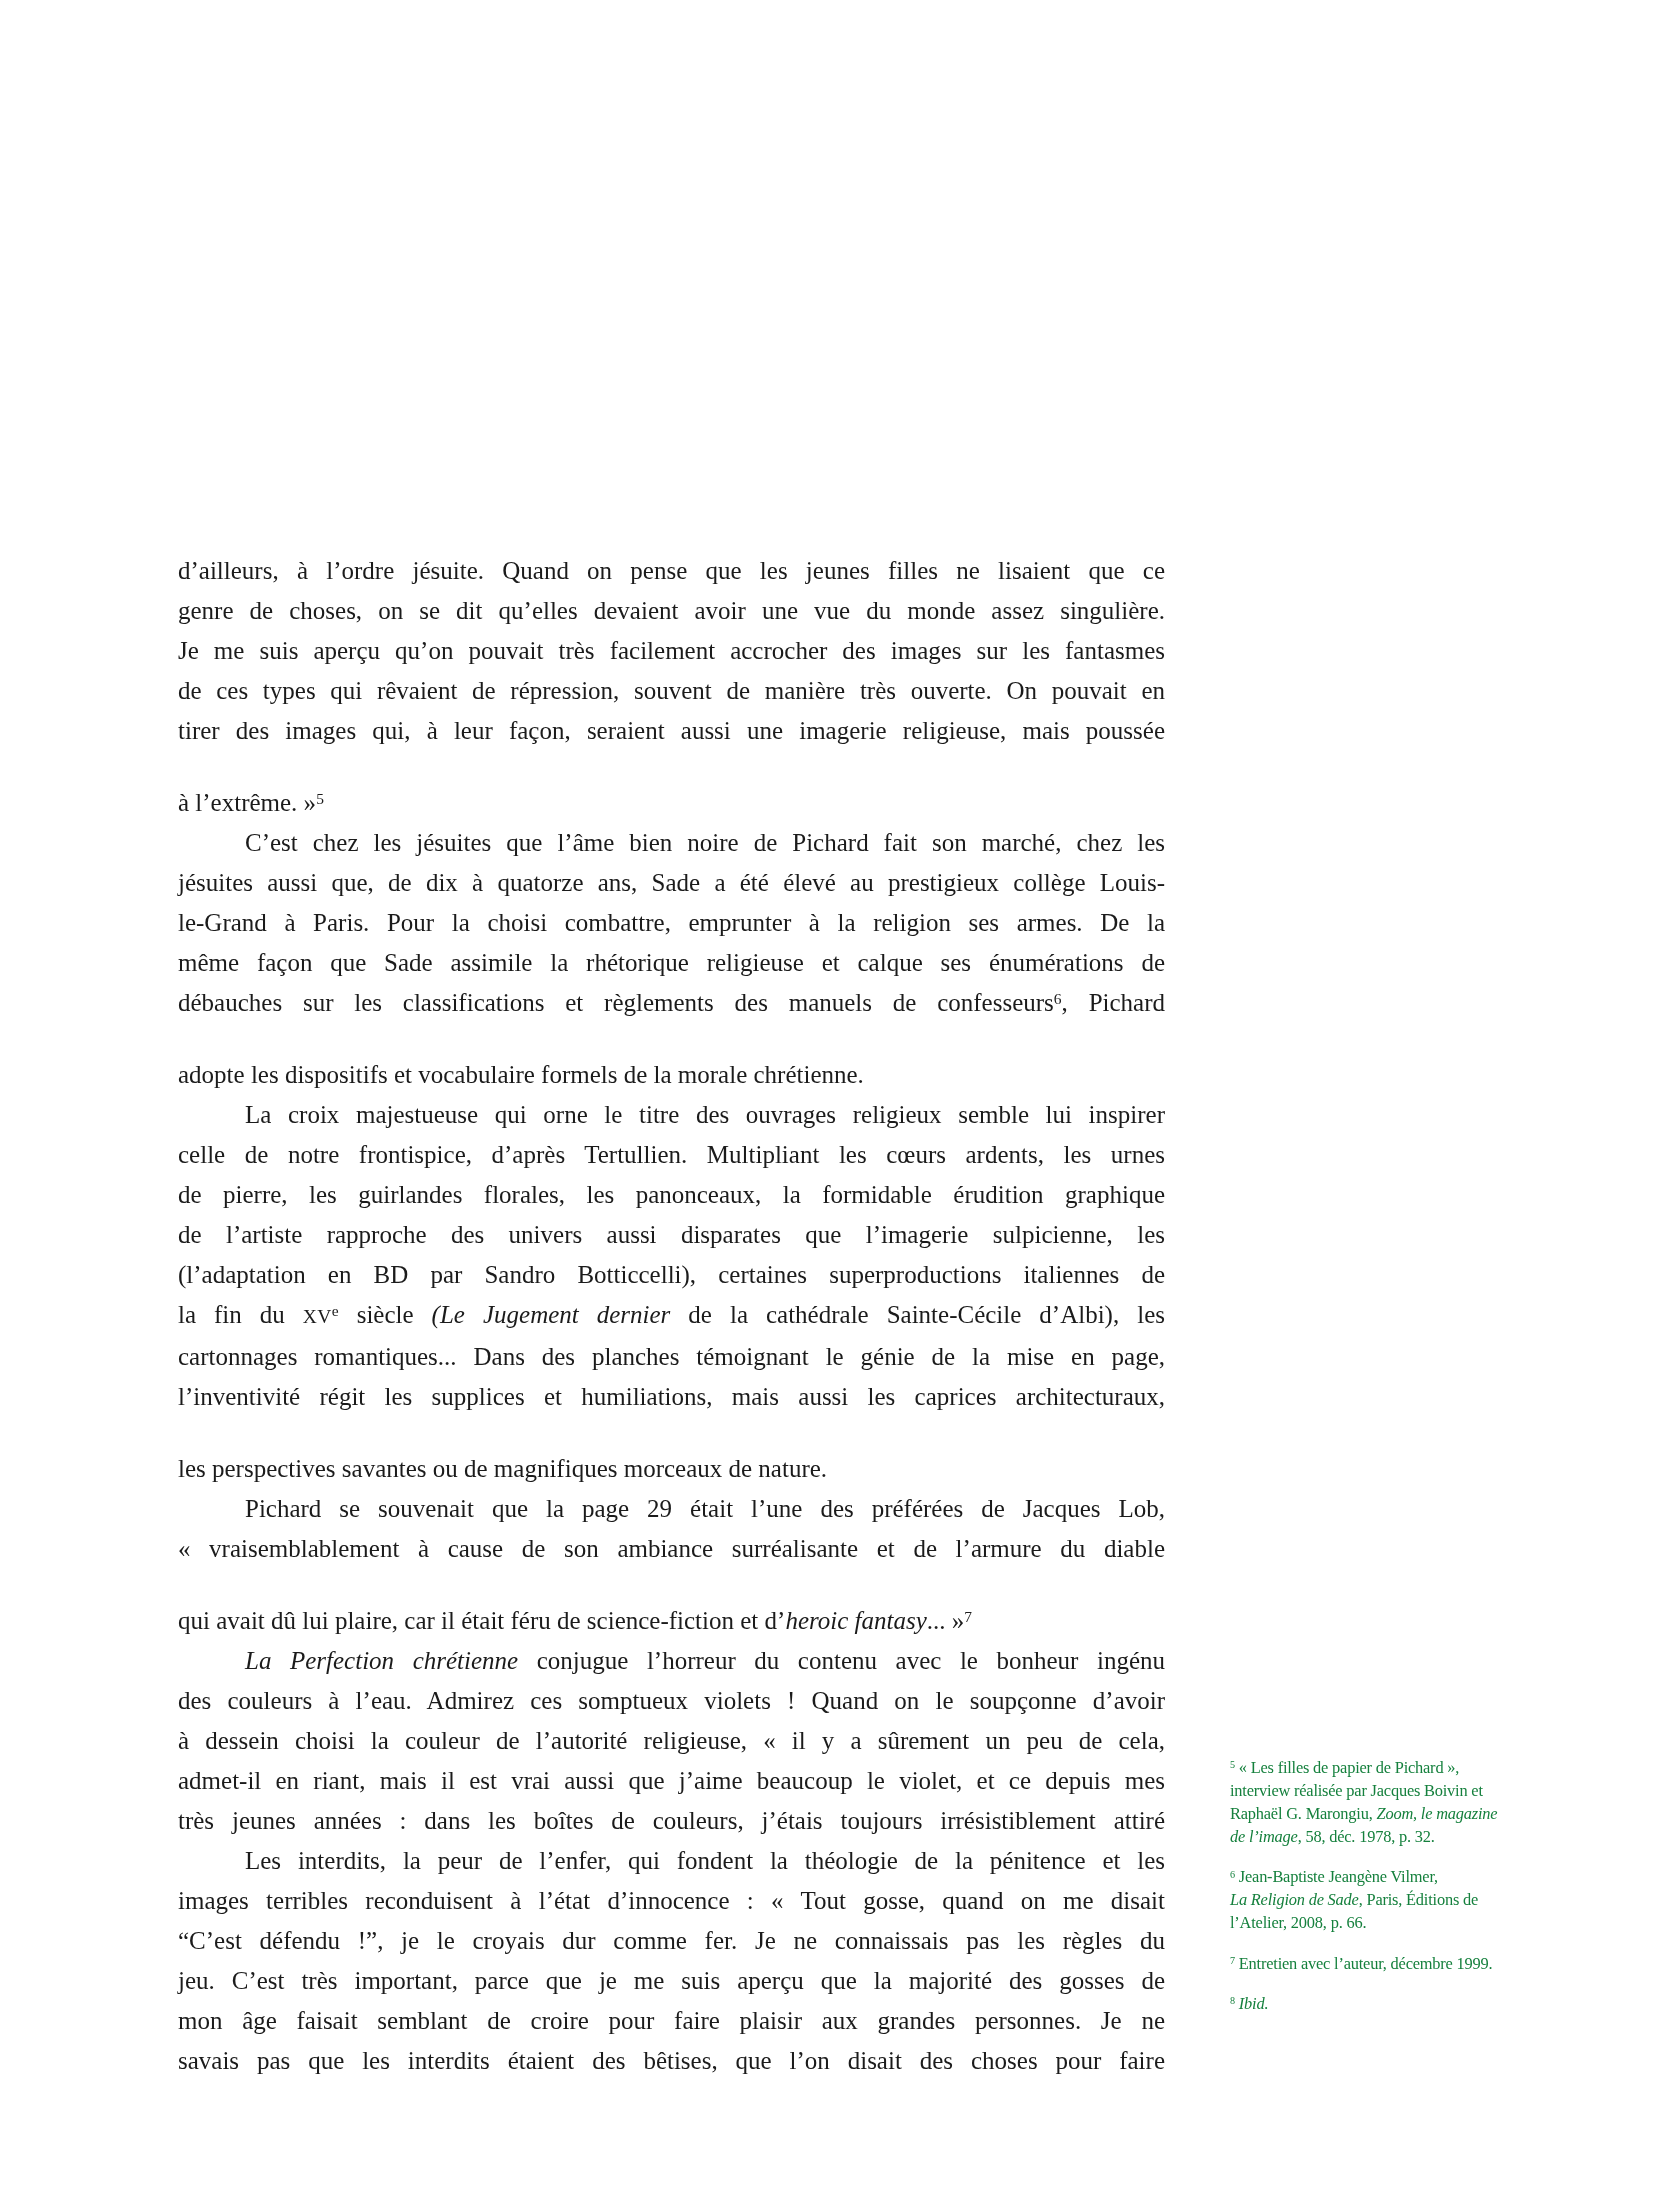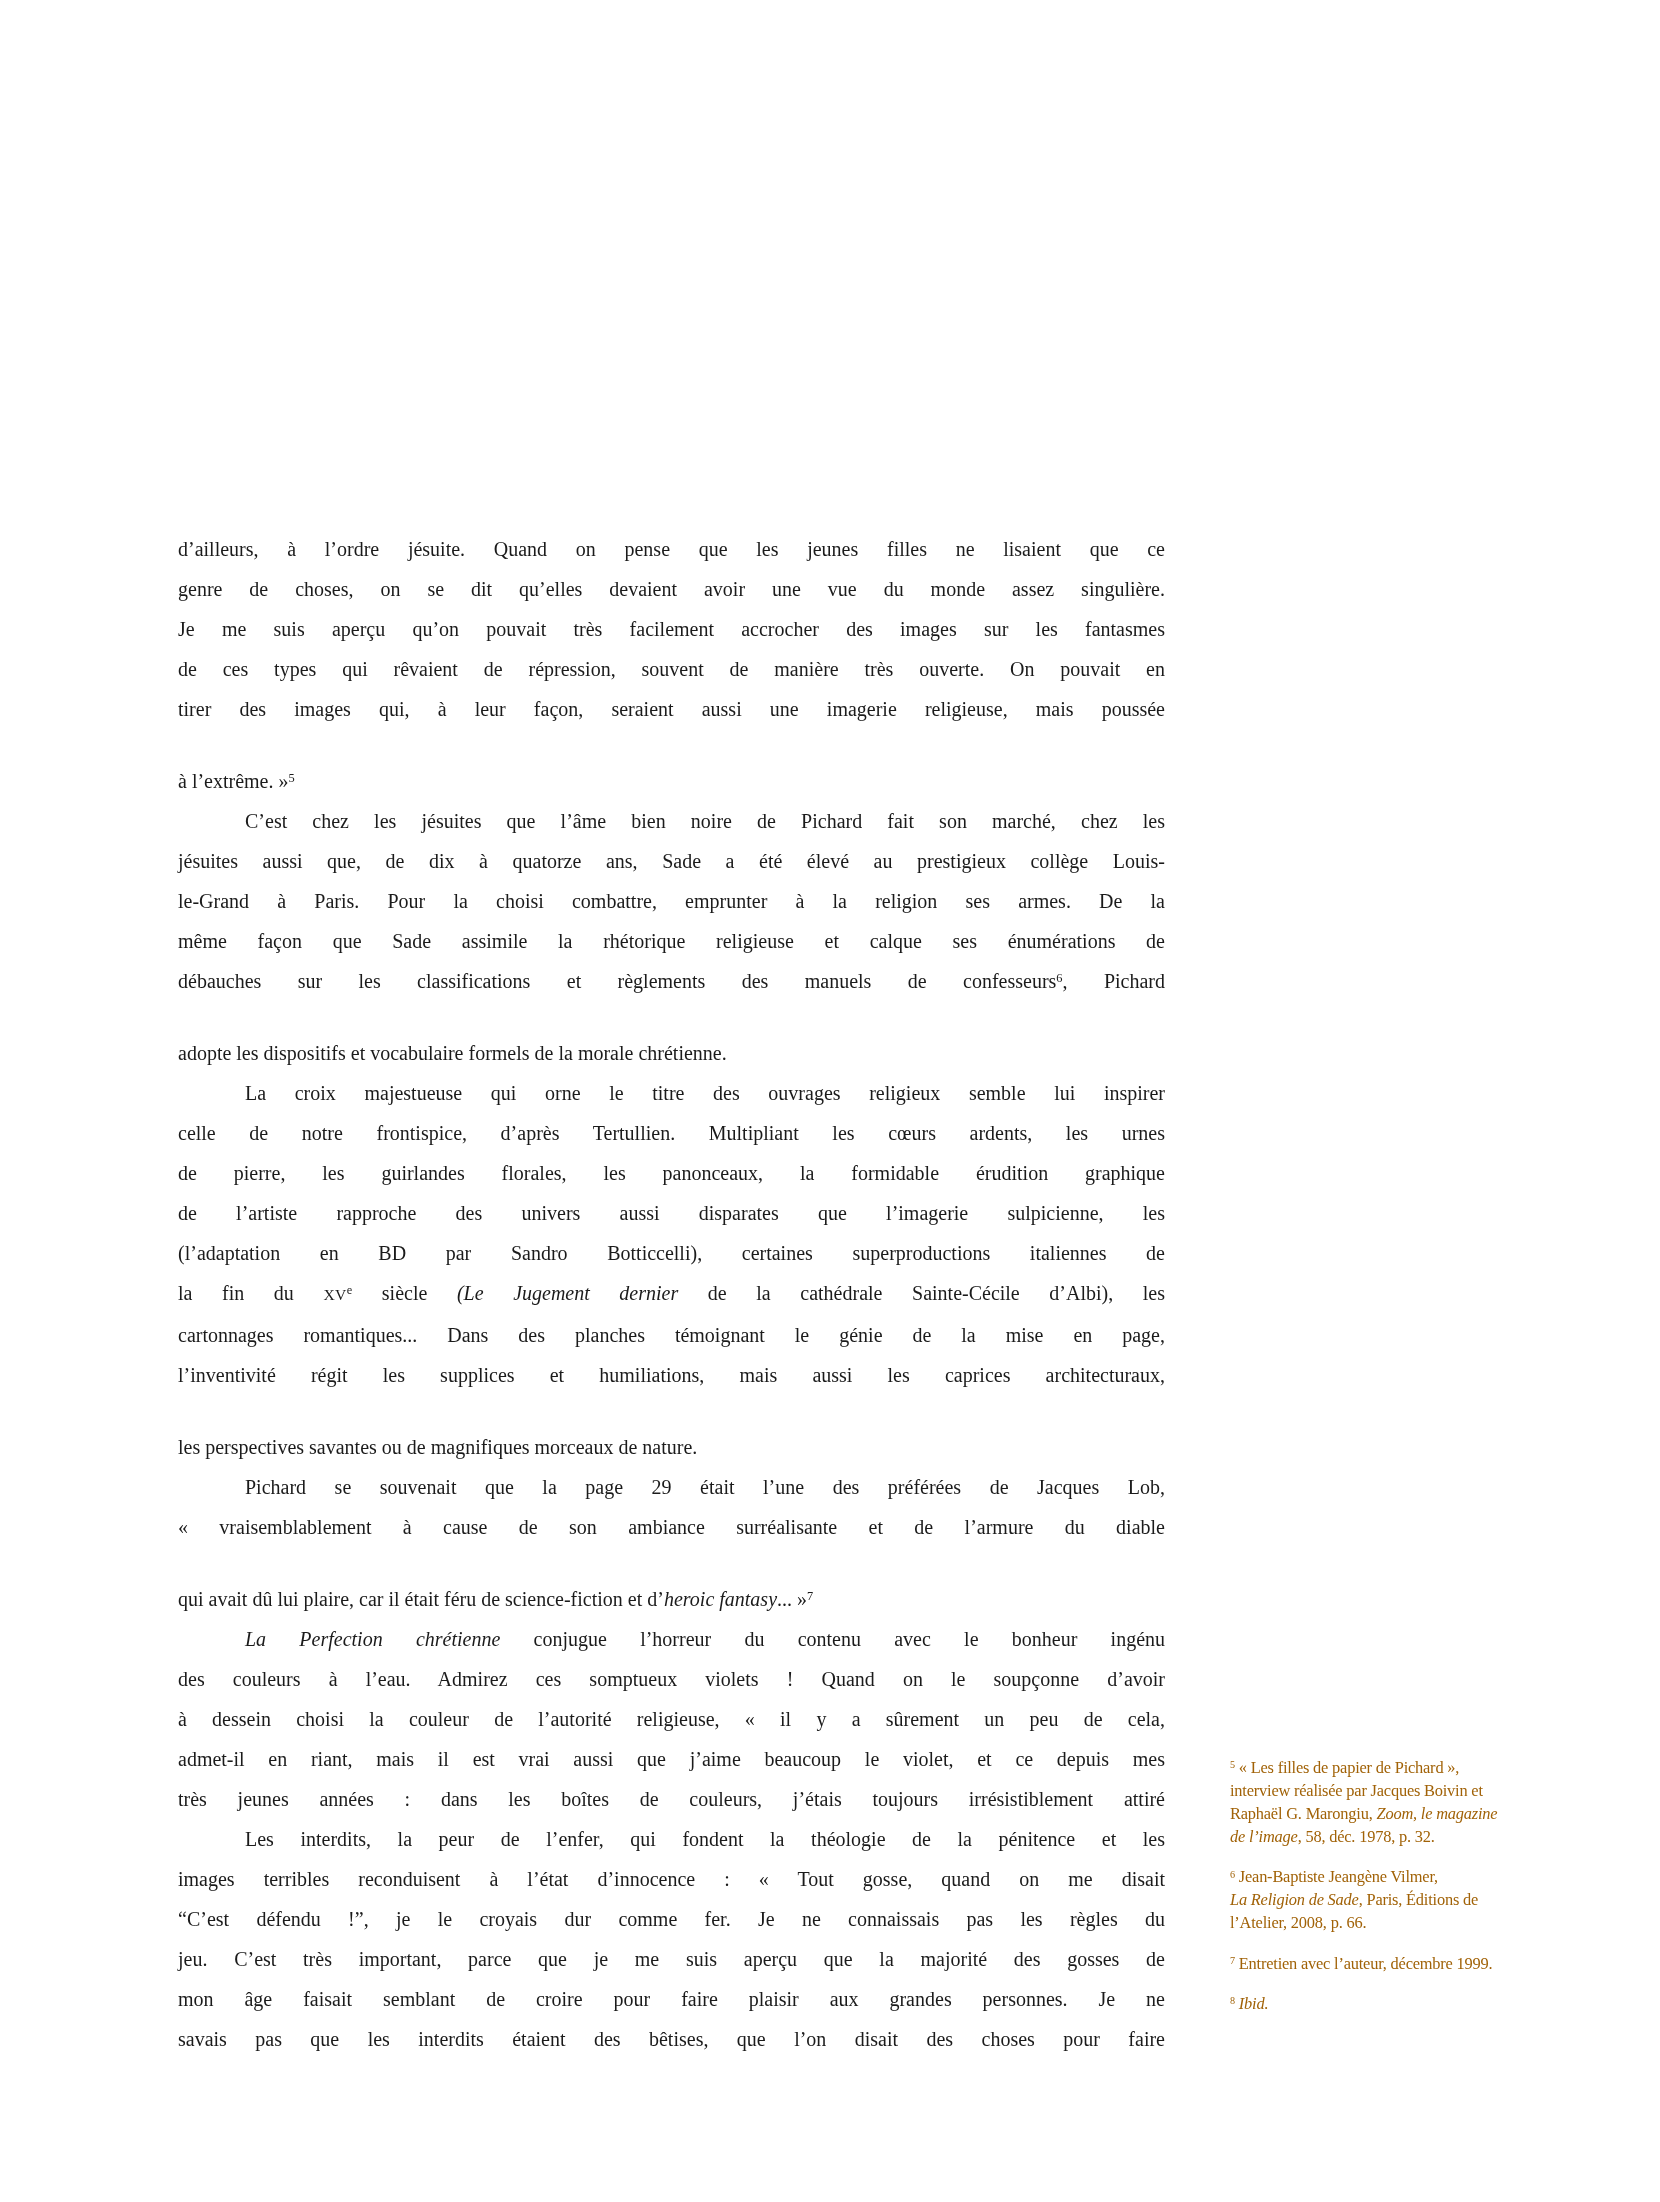--- a/index.html
+++ b/index.html
@@ -17,23 +17,23 @@
     overflow: hidden;
   }
   .page {
     position: absolute;
     inset: 0;
   }
   
   .main-text {
     position: absolute;
     left: 178px;
-    top: 529px;
+    top: 551px;
     width: 987px;
-    font-size: 20px;
+    font-size: 25px;
     line-height: 40px;
   }
   .para { margin: 0; }
   .line {
     text-align: justify;
     text-align-last: justify;
     min-height: 40px;
   }
   .line.final { text-align-last: left; margin-top: 32px; }
   .line.indent { text-indent: 67px; }
@@ -51,21 +51,21 @@
   }
   
   .footnotes {
     position: absolute;
     left: 1230px;
     top: 1756px;
     width: 329px;
     font-size: 16.4px;
     line-height: 23px;
     letter-spacing: -0.2px;
-    color: #a16207;
+    color: #15803d;
   }
   .footnote { margin: 0 0 17.3px 0; }
   .fn-line { white-space: nowrap; }
 </style>
 </head>
 <body>
 
 <div class="page">
   <section id="article" class="main-text">
       <div class="para">

